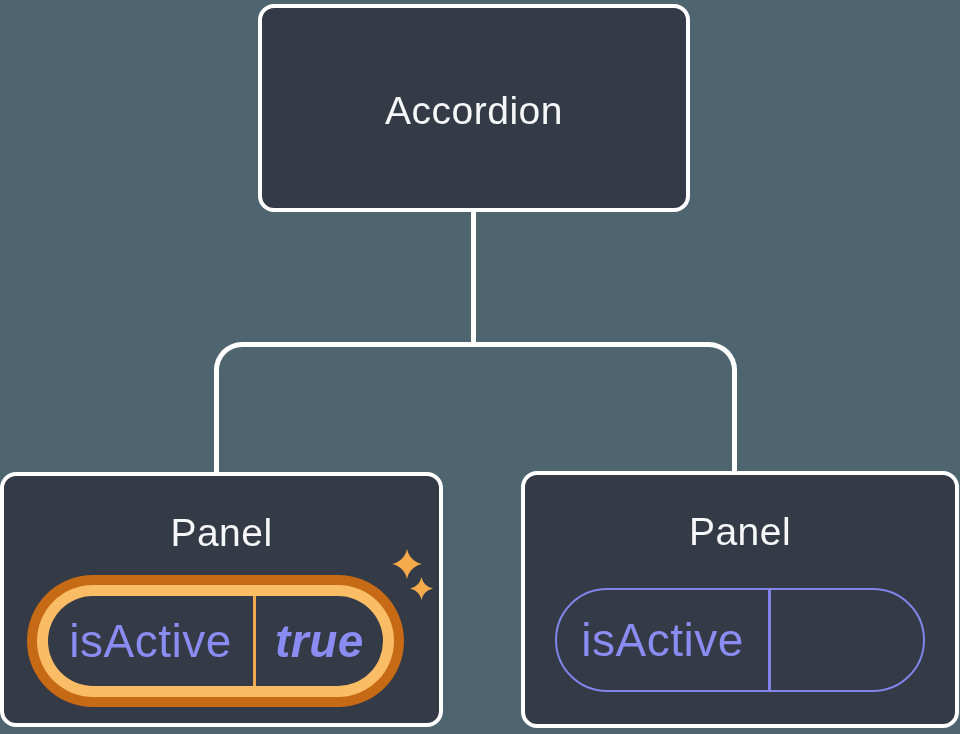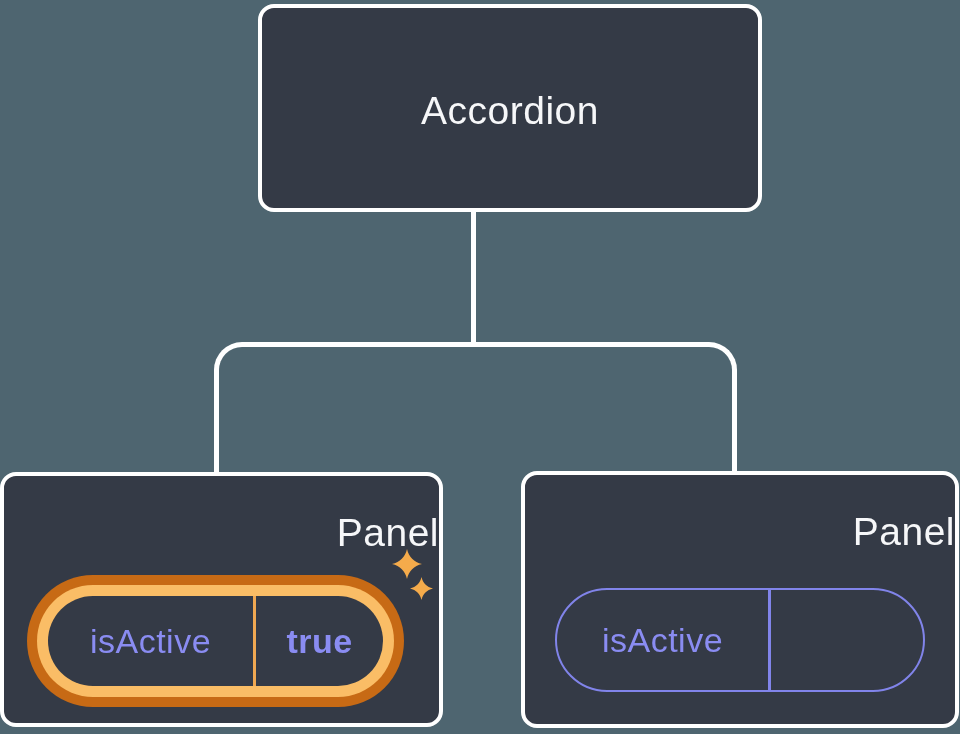--- a/index.html
+++ b/index.html
@@ -18,37 +18,37 @@
   
   .node {
     position: absolute;
     box-sizing: border-box;
     background: var(--c-node_fill, #343A46);
     border: 4px solid var(--c-node_border, #FFFFFF);
     border-radius: 16px;
   }
   .node-root {
     left: 258px; top: 4px;
-    width: 504px; height: 208px;
+    width: 432px; height: 208px;
     display: flex; align-items: center; justify-content: center;
   }
   .node-root .node-title { padding-top: 6px; }
   .node-panel-left  { left: 0px;   top: 472px; width: 443px; height: 255px; }
   .node-panel-right { left: 521px; top: 471px; width: 438px; height: 257px; }
   .node-title {
     color: var(--c-title_text, #F6F7F9);
     font-size: 39px;
     font-weight: 500;
     letter-spacing: 0.5px;
     white-space: nowrap;
   }
   .panel-title {
     position: absolute;
     left: 0; right: 0; top: 33px;
-    text-align: right;
+    text-align: center;
     line-height: 48px;
   }
   
   .stem {
     position: absolute;
     left: 471px; top: 211px;
     width: 5px; height: 134px;
     background: var(--c-connector, #FFFFFF);
   }
   .branch {
@@ -96,26 +96,26 @@
     border-radius: 52px;
     display: flex;
     align-items: stretch;
     overflow: hidden;
   }
   .pill-cell {
     display: flex;
     align-items: center;
     justify-content: center;
     color: var(--c-prop_text, #8A8CF2);
-    font-size: 34px;
+    font-size: 46px;
     letter-spacing: 0.5px;
     white-space: nowrap;
   }
   .pill-core .cell-name { width: 205px; }
-  .pill-core .cell-value { flex: 1; font-weight: 700; }
+  .pill-core .cell-value { flex: 1; font-weight: 700; font-style: italic; }
   .pill-inactive .cell-name { width: 211px; }
   .pill-inactive .cell-value { flex: 1; }
   .pill-divider-active {
     width: 3px;
     background: var(--c-divider_active, #F0A852);
   }
   .pill-divider-inactive {
     width: 2.5px;
     background: var(--c-pill_border_inactive, #8184EA);
   }

